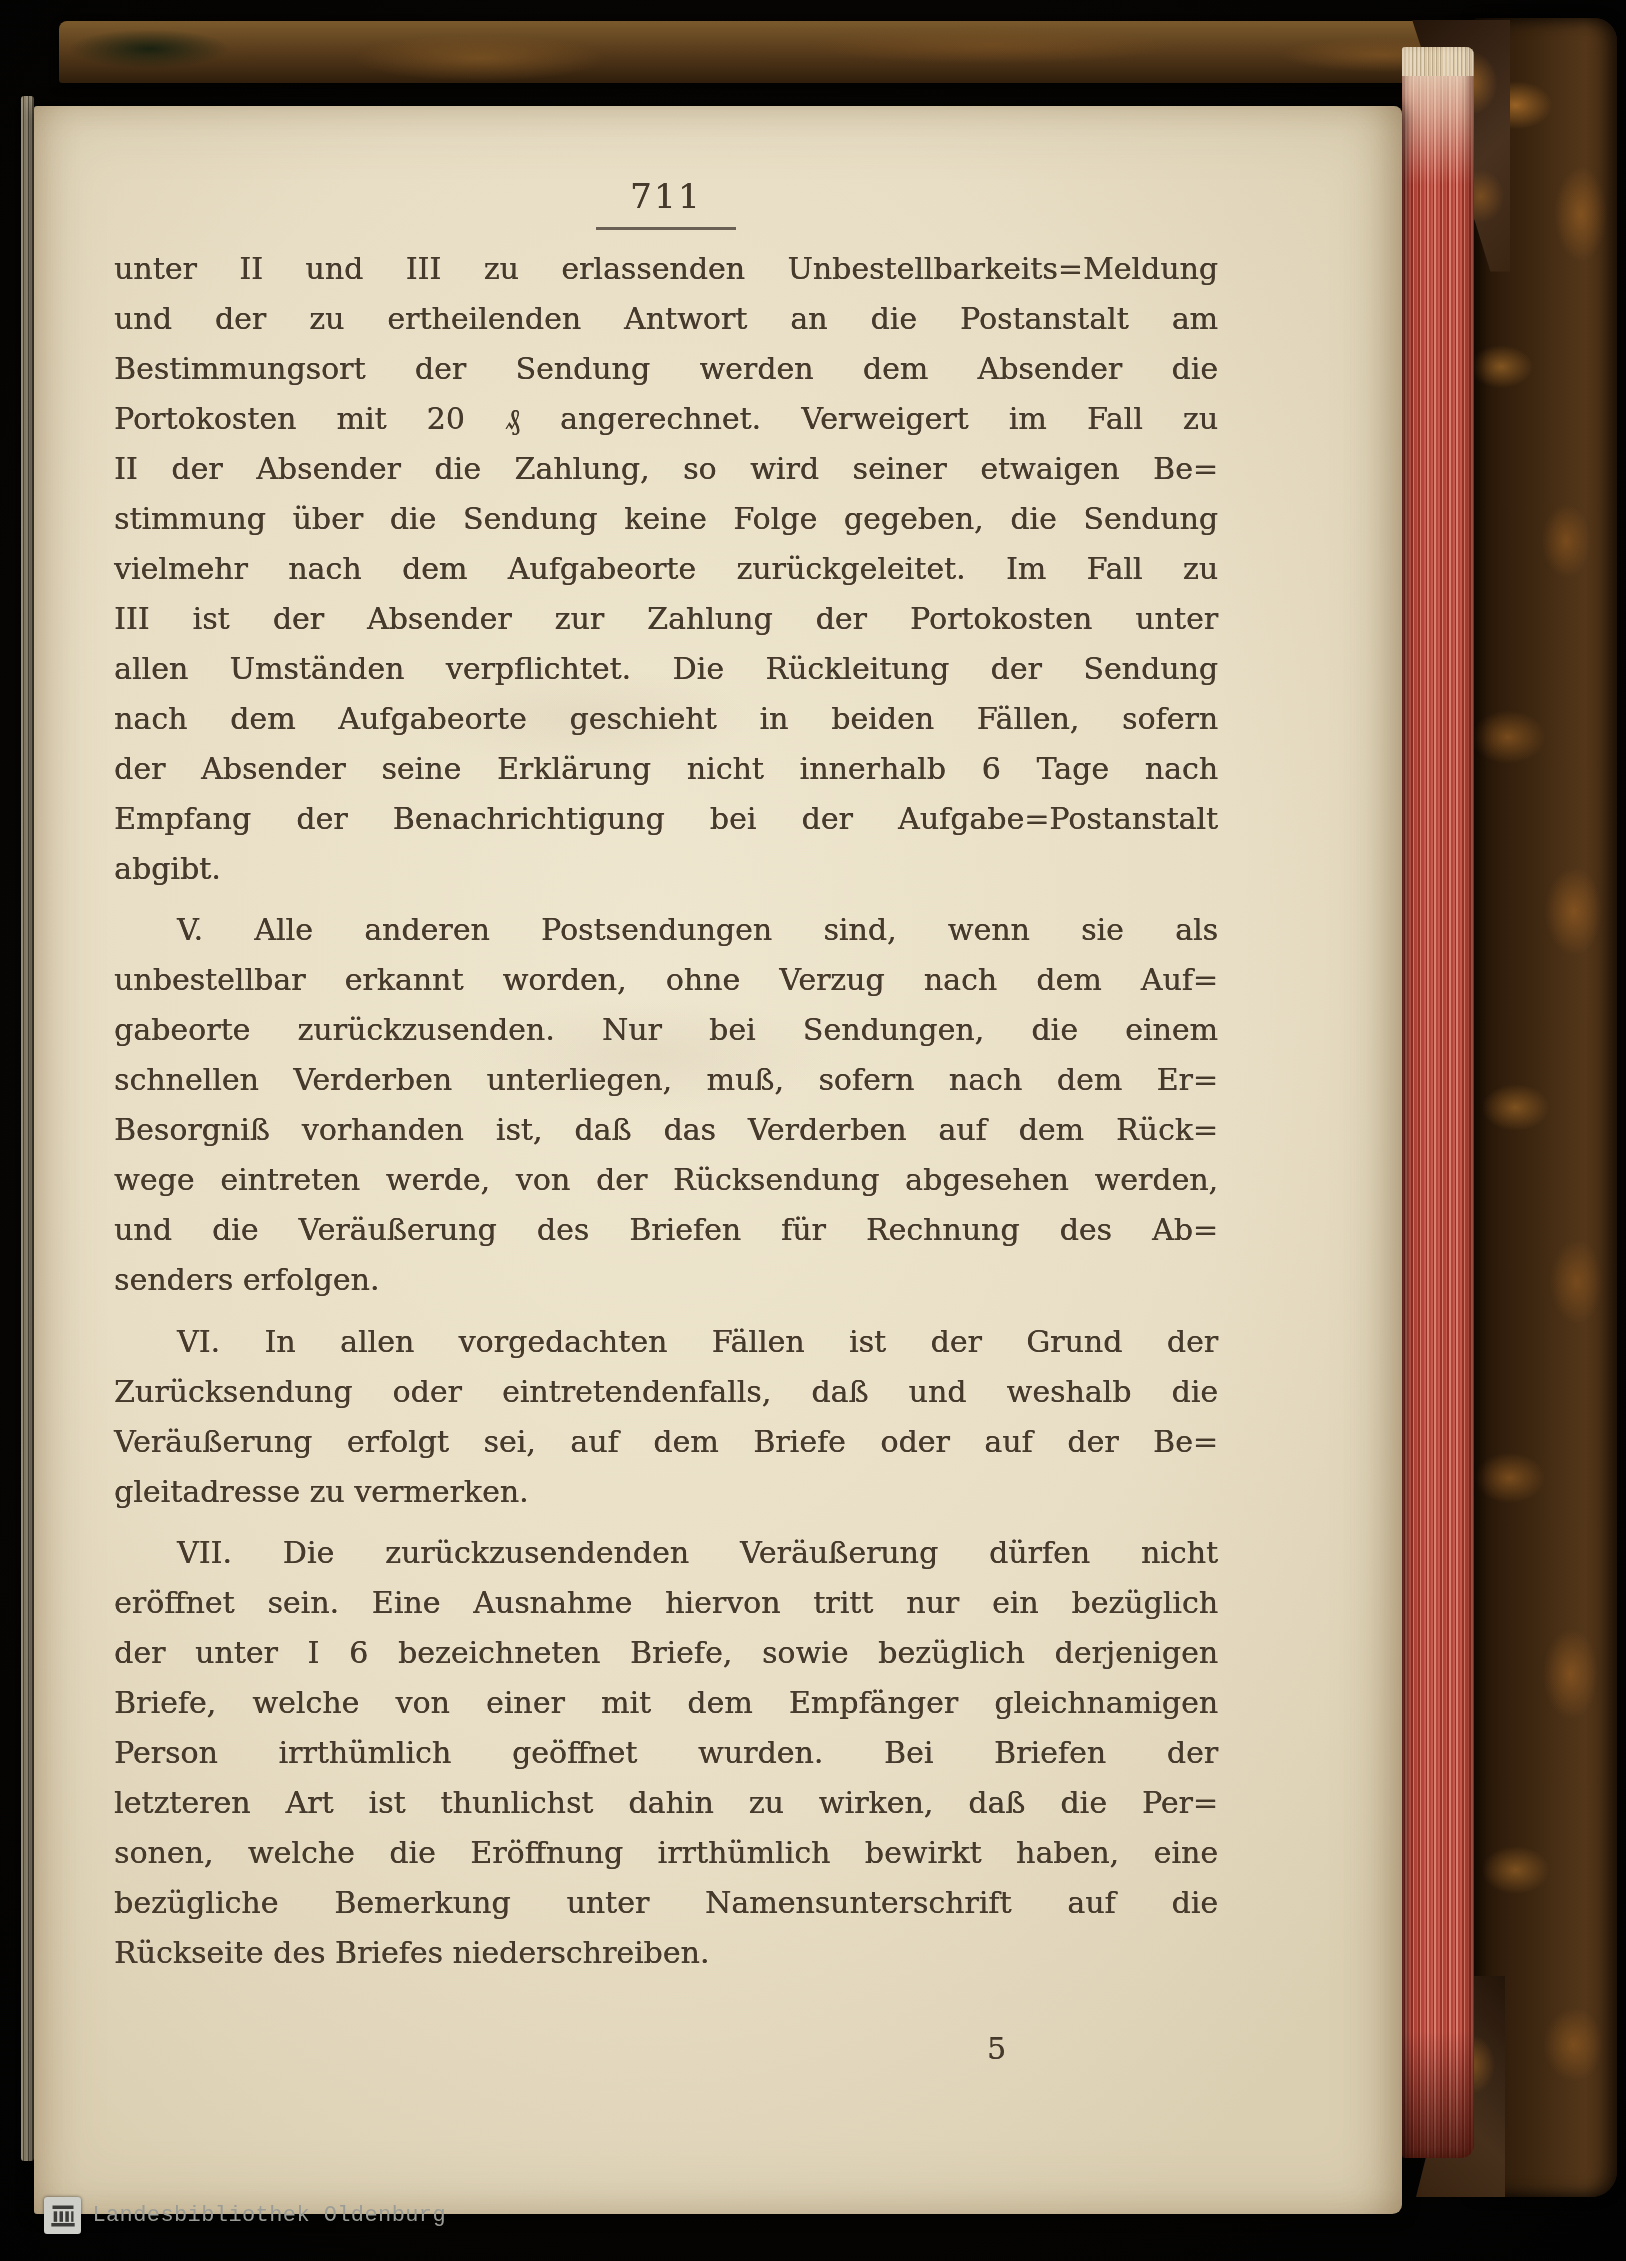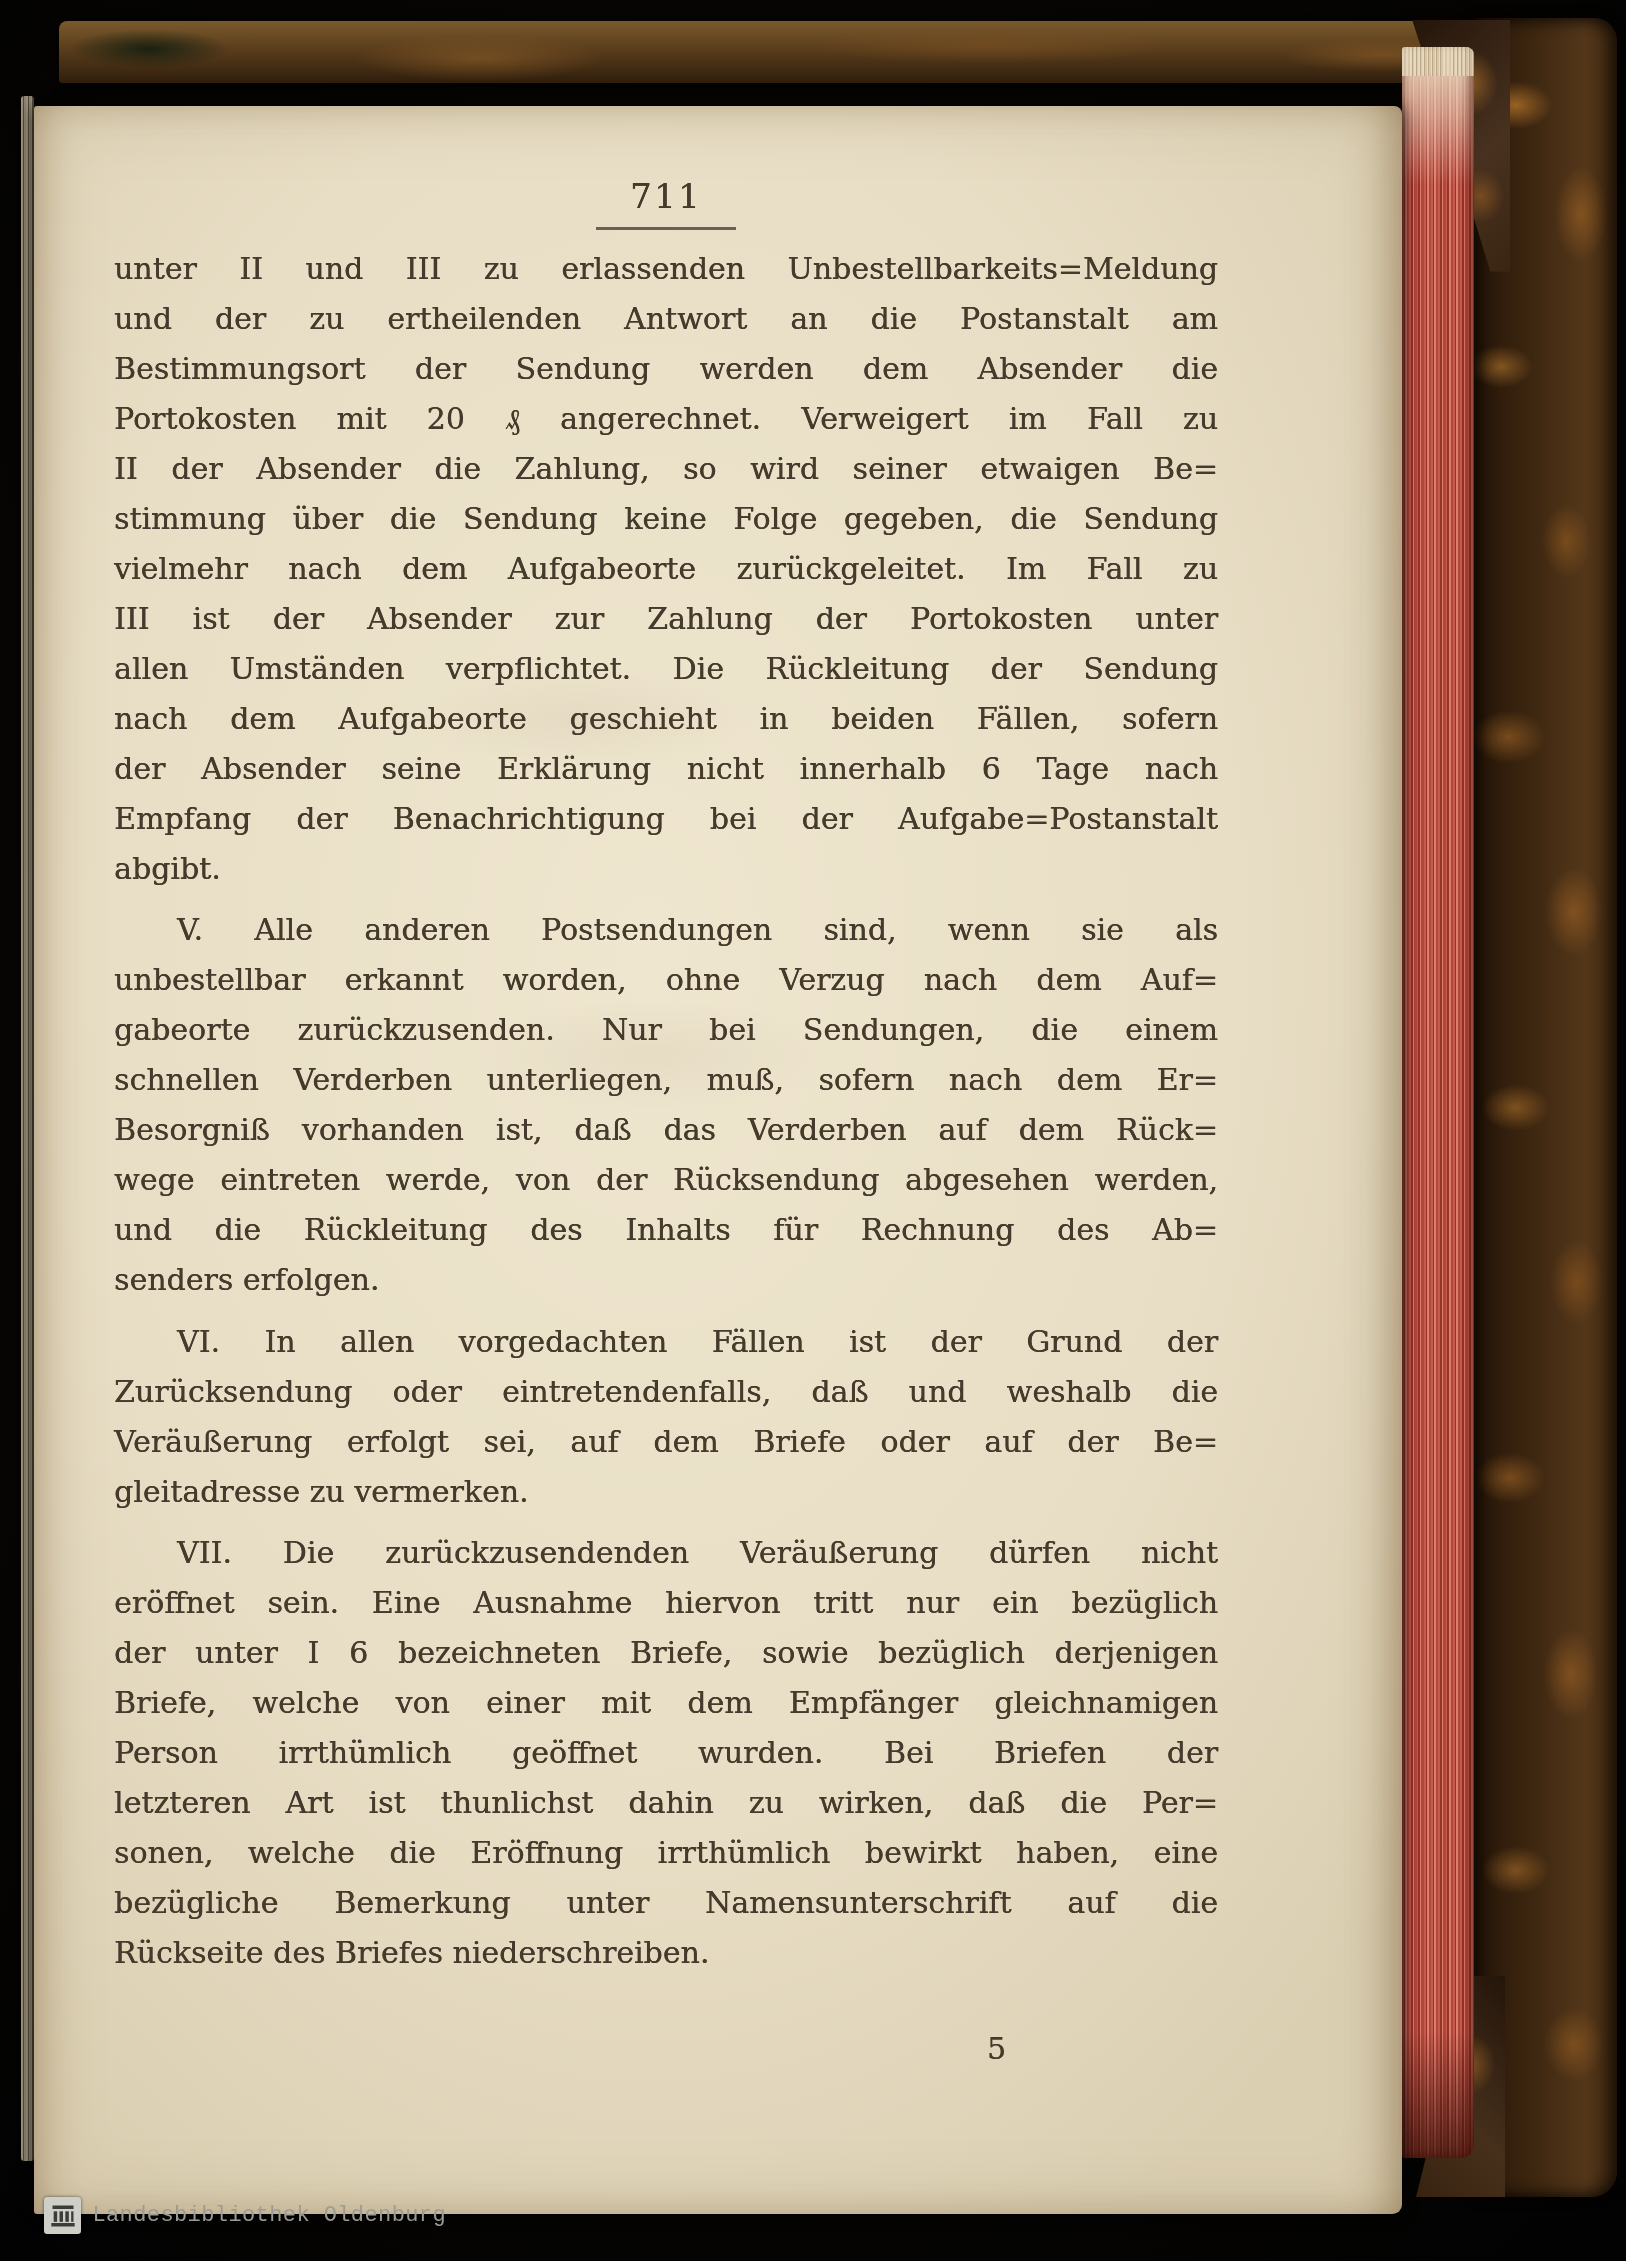--- a/index.html
+++ b/index.html
@@ -184,21 +184,21 @@
         <div class="line">Empfang der Benachrichtigung bei der Aufgabe=Postanstalt</div>
         <div class="line last">abgibt.</div>
       </div>
       <div class="para">
         <div class="line indent">V. Alle anderen Postsendungen sind, wenn sie als</div>
         <div class="line">unbestellbar erkannt worden, ohne Verzug nach dem Auf=</div>
         <div class="line">gabeorte zurückzusenden.  Nur bei Sendungen, die einem</div>
         <div class="line">schnellen Verderben unterliegen, muß, sofern nach dem Er=</div>
         <div class="line">Besorgniß vorhanden ist, daß das Verderben auf dem Rück=</div>
         <div class="line">wege eintreten werde, von der Rücksendung abgesehen werden,</div>
-        <div class="line">und die Rückleitung des Inhalts für Rechnung des Ab=</div>
+        <div class="line">und die Veräußerung des Briefen für Rechnung des Ab=</div>
         <div class="line last">senders erfolgen.</div>
       </div>
       <div class="para">
         <div class="line indent">VI. In allen vorgedachten Fällen ist der Grund der</div>
         <div class="line">Zurücksendung oder eintretendenfalls, daß und weshalb die</div>
         <div class="line">Veräußerung erfolgt sei, auf dem Briefe oder auf der Be=</div>
         <div class="line last">gleitadresse zu vermerken.</div>
       </div>
       <div class="para">
         <div class="line indent">VII. Die zurückzusendenden Veräußerung dürfen nicht</div>

